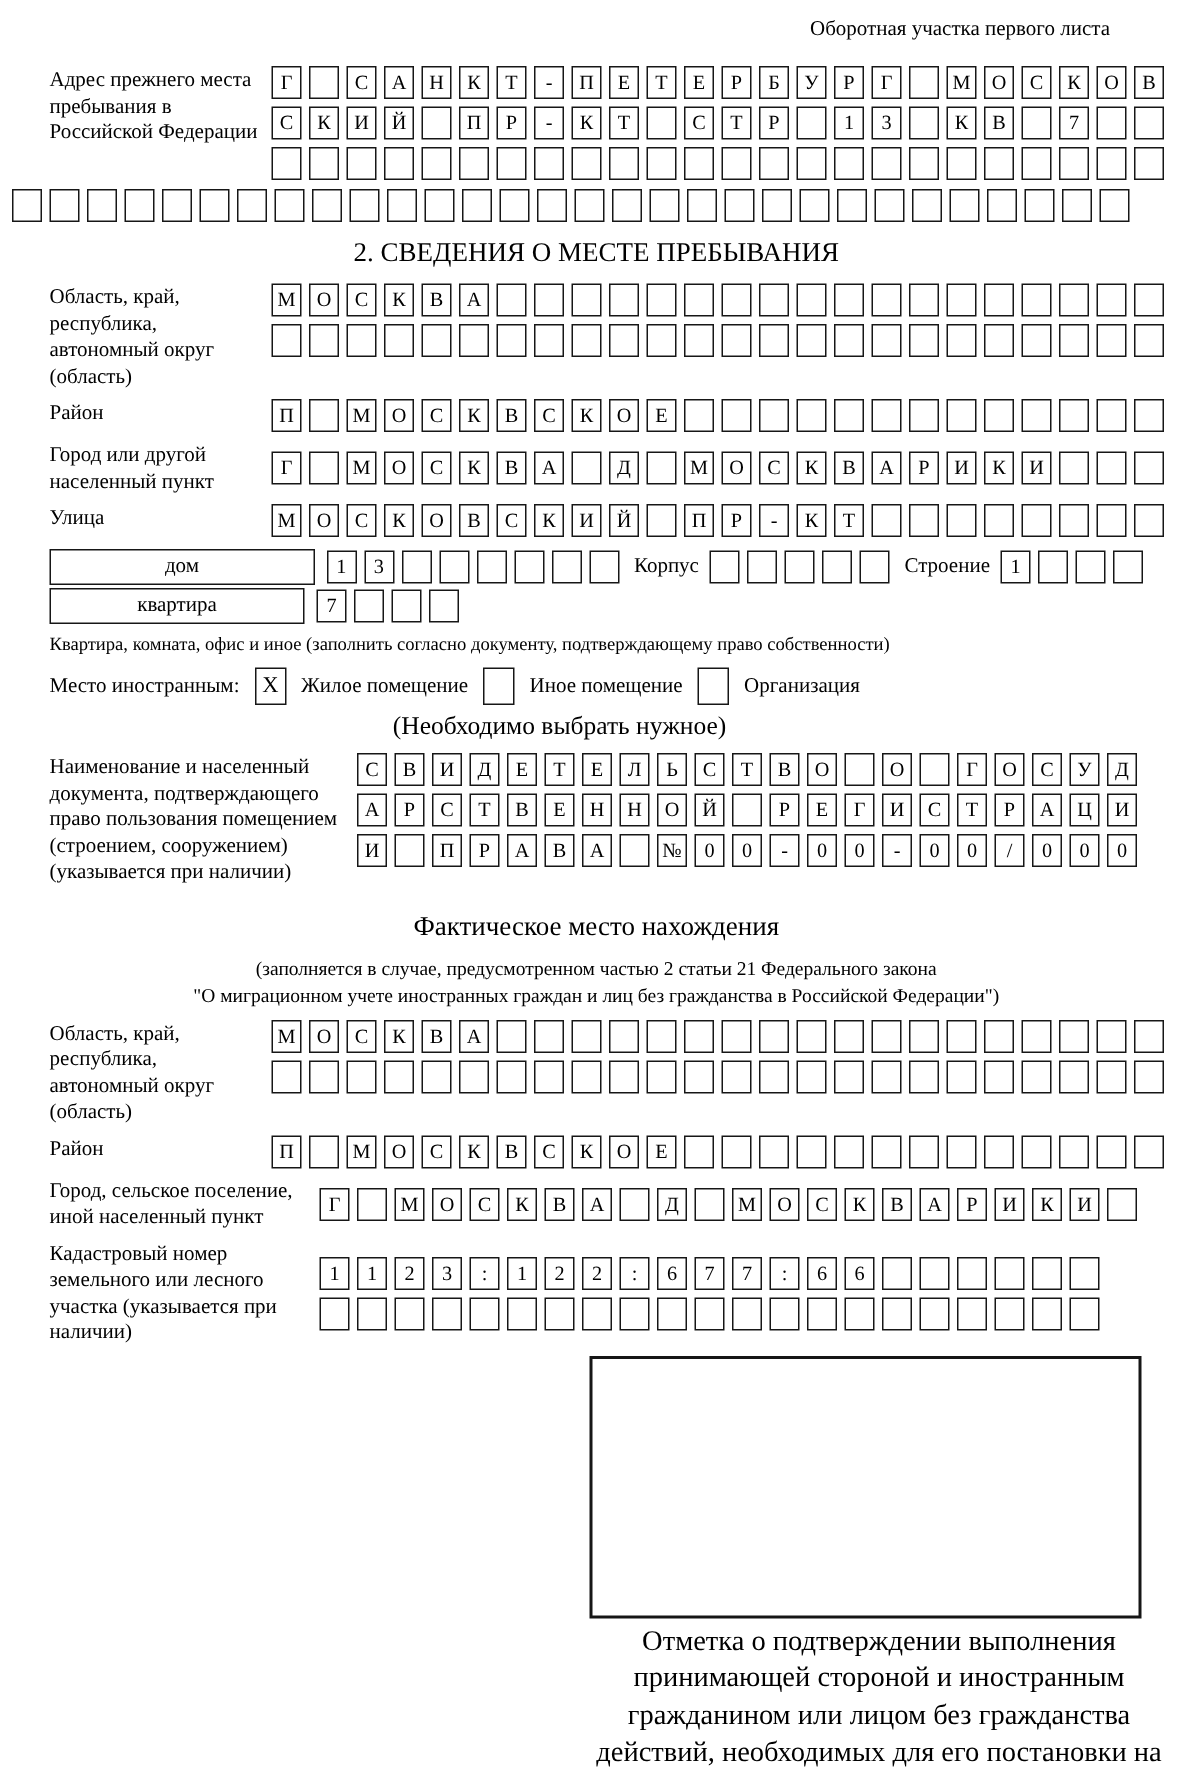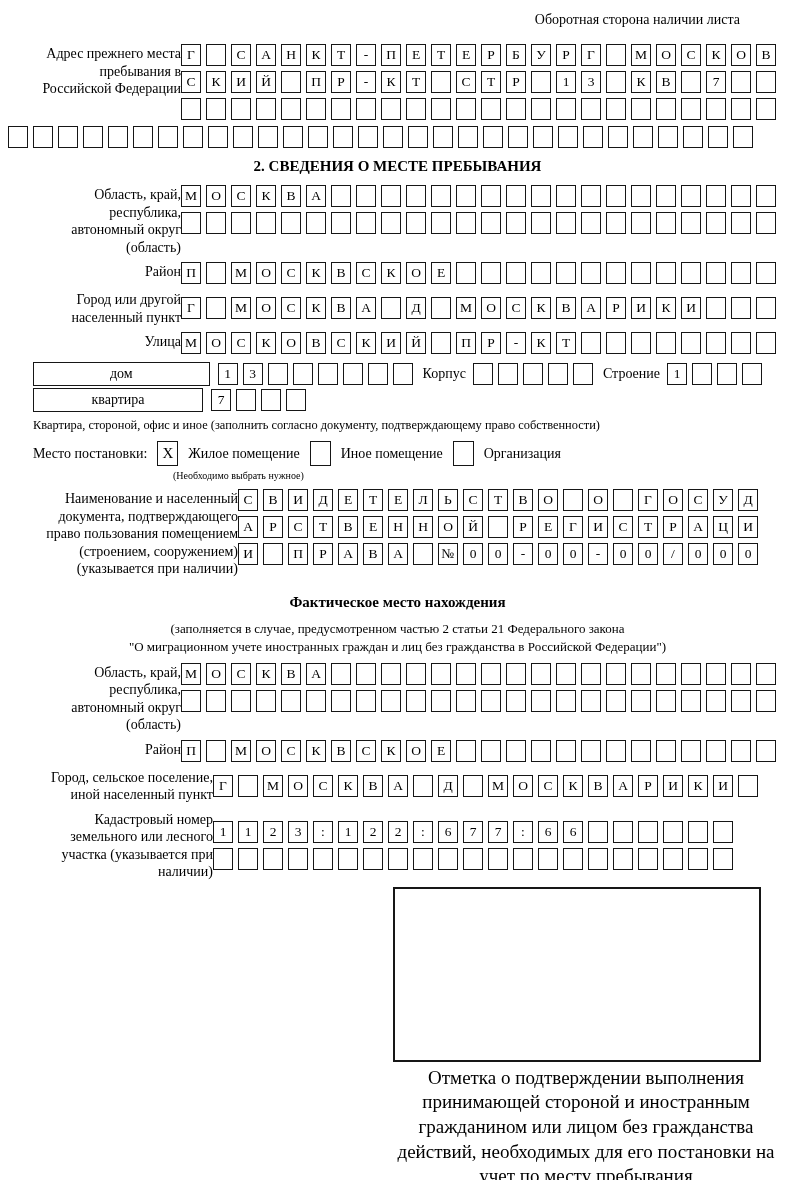--- a/index.html
+++ b/index.html
@@ -3,56 +3,56 @@
 <meta charset="utf-8">
 <style>
   html,body{margin:0;padding:0;background:#ffffff;}
   body{width:800px;height:1180px;color:#000;font-family:"Liberation Serif", serif;}
   .page{box-sizing:border-box;width:800px;height:1180px;padding:12px 38px 0 33px;overflow:hidden;}
 
   .hdr-note{text-align:right;font-size:14px;padding-right:22px;margin-bottom:16px;}
 
   .field{display:flex;align-items:flex-start;margin-bottom:6px;}
   .field.center{align-items:center;}
-  .flabel{flex:0 0 148px;font-size:14px;line-height:1.25;padding-top:1px;text-align:right;}
+  .flabel{flex:0 0 148px;font-size:14px;line-height:1.25;padding-top:1px;}
   .flabel.w180{flex:0 0 180px;}
   .flabel.w205{flex:0 0 205px;}
   .rows{display:flex;flex-direction:column;gap:5px;}
 
   .cellrow{display:flex;gap:5px;}
   .cell{flex:0 0 20px;box-sizing:border-box;width:20px;height:22px;border:1.6px solid #161616;
         display:flex;align-items:center;justify-content:center;font-size:13.5px;line-height:1;}
   .fullrow{margin-left:-25px;margin-top:5px;}
 
   .note{font-size:12.4px;text-align:center;margin:6px 0 10px 0;}
-  .sect-title{font-weight:bold;font-size:15px;text-align:center;margin:10px 0 10px 0;}
+  .sect-title{font-weight:normal;font-size:18px;text-align:center;margin:10px 0 10px 0;}
 
   .domrow{display:flex;align-items:center;margin:8px 0 2px 0;}
   .widebox{box-sizing:border-box;height:24px;border:1.6px solid #161616;display:flex;
            align-items:center;justify-content:center;font-size:14px;}
   .widebox.dom{width:200px;margin-right:8px;}
   .widebox.kv{width:170px;margin-right:8px;}
   .inline-label{font-size:14px;margin:0 7px 0 10px;}
   .subnote{font-size:12.4px;text-align:left;margin:6px 0 8px 0;}
 
   .mesto-row{display:flex;align-items:center;font-size:14px;margin-top:8px;}
   .checkbox{box-sizing:border-box;width:21px;height:25px;border:1.6px solid #161616;margin:0 10px;
             display:flex;align-items:center;justify-content:center;font-size:15px;}
-  .mesto-note{font-size:10px;text-align:left;width:400px;margin:4px 0 8px 140px;}
+  .mesto-note{font-size:17px;text-align:center;width:400px;margin:4px 0 8px 140px;}
 
   .fact-note{font-size:13px;text-align:center;margin:2px 0;}
   .stamp-box{box-sizing:border-box;width:368px;height:175px;border:2px solid #161616;margin:6px 0 4px 360px;}
   .stamp-note{width:410px;margin-left:348px;font-size:19px;text-align:center;line-height:1.3;}
 </style>
 </head>
 <body>
 
 <div class="page">
 
-  <div class="hdr-note">Оборотная сторона наличии листа</div>
+  <div class="hdr-note">Оборотная участка первого листа</div>
 
   <div class="field">
     <div class="flabel">Адрес прежнего места пребывания в Российской Федерации</div>
     <div class="rows">
       <div class="cellrow">
           <div class="cell">Г</div>
           <div class="cell"></div>
           <div class="cell">С</div>
           <div class="cell">А</div>
           <div class="cell">Н</div>
@@ -350,24 +350,24 @@
 
   <div class="domrow" style="margin-top:2px;">
     <div class="widebox kv">квартира</div>
     <div class="cellrow">
         <div class="cell">7</div>
         <div class="cell"></div>
         <div class="cell"></div>
         <div class="cell"></div>
       </div>
   </div>
-  <div class="subnote">Квартира, стороной, офис и иное (заполнить согласно документу, подтверждающему право собственности)</div>
+  <div class="subnote">Квартира, комната, офис и иное (заполнить согласно документу, подтверждающему право собственности)</div>
 
   <div class="mesto-row">
-    <span>Место постановки:</span>
+    <span>Место иностранным:</span>
     <div class="checkbox">X</div>
     <span>Жилое помещение</span>
     <div class="checkbox"></div>
     <span>Иное помещение</span>
     <div class="checkbox"></div>
     <span>Организация</span>
   </div>
   <div class="mesto-note">(Необходимо выбрать нужное)</div>
 
   <div class="field">

